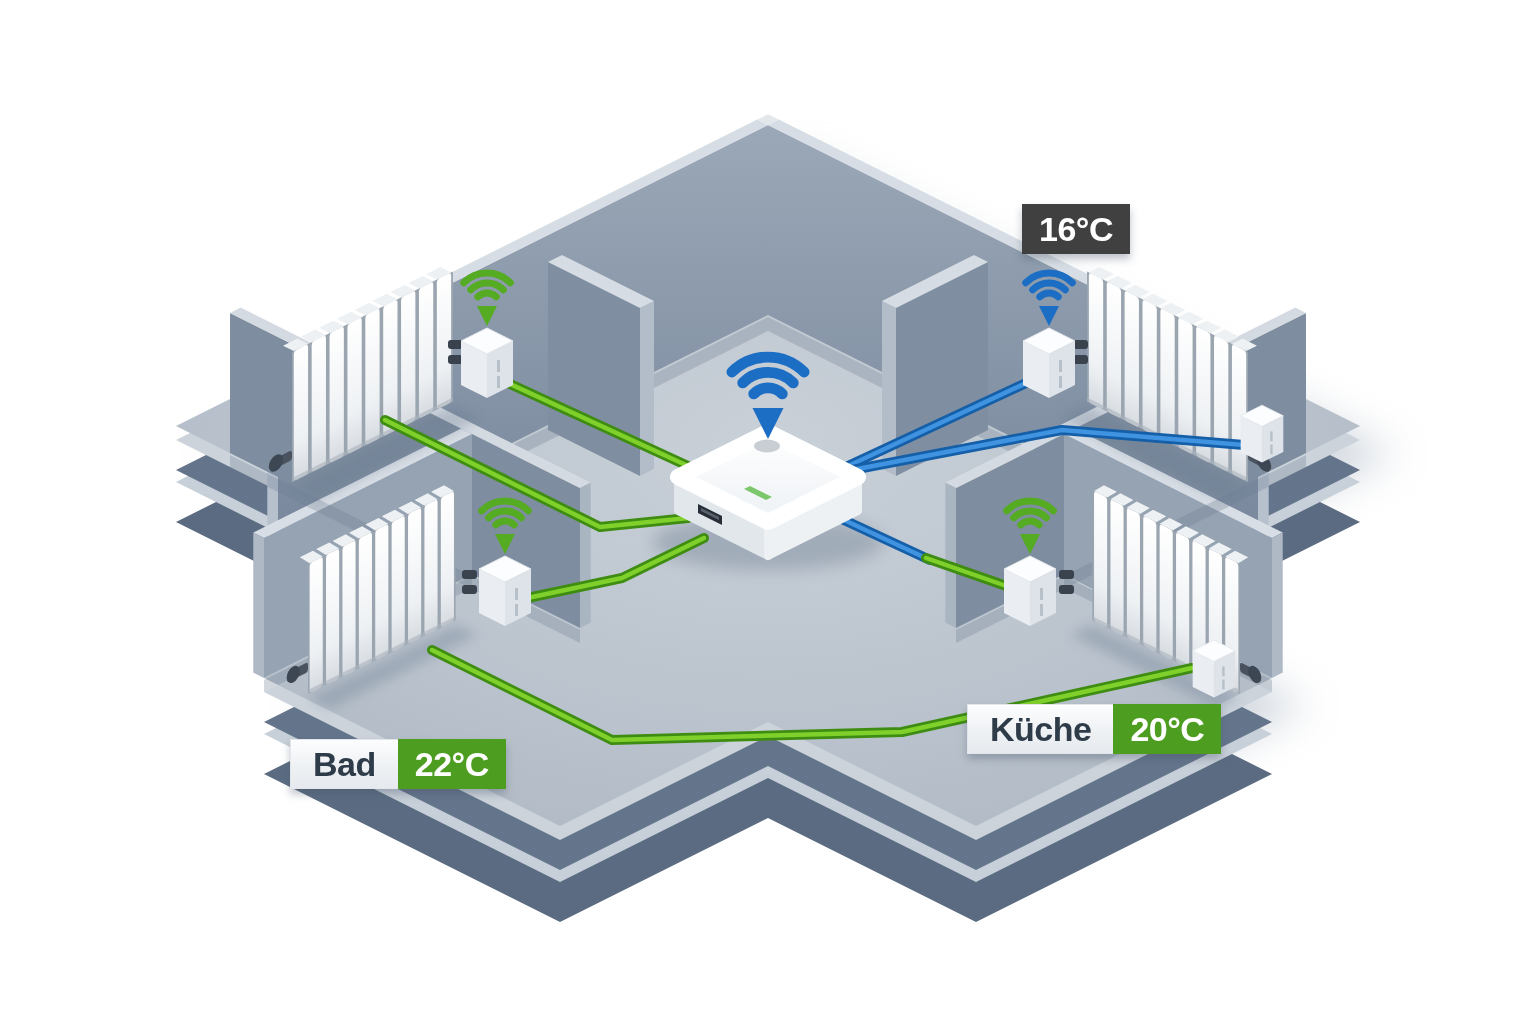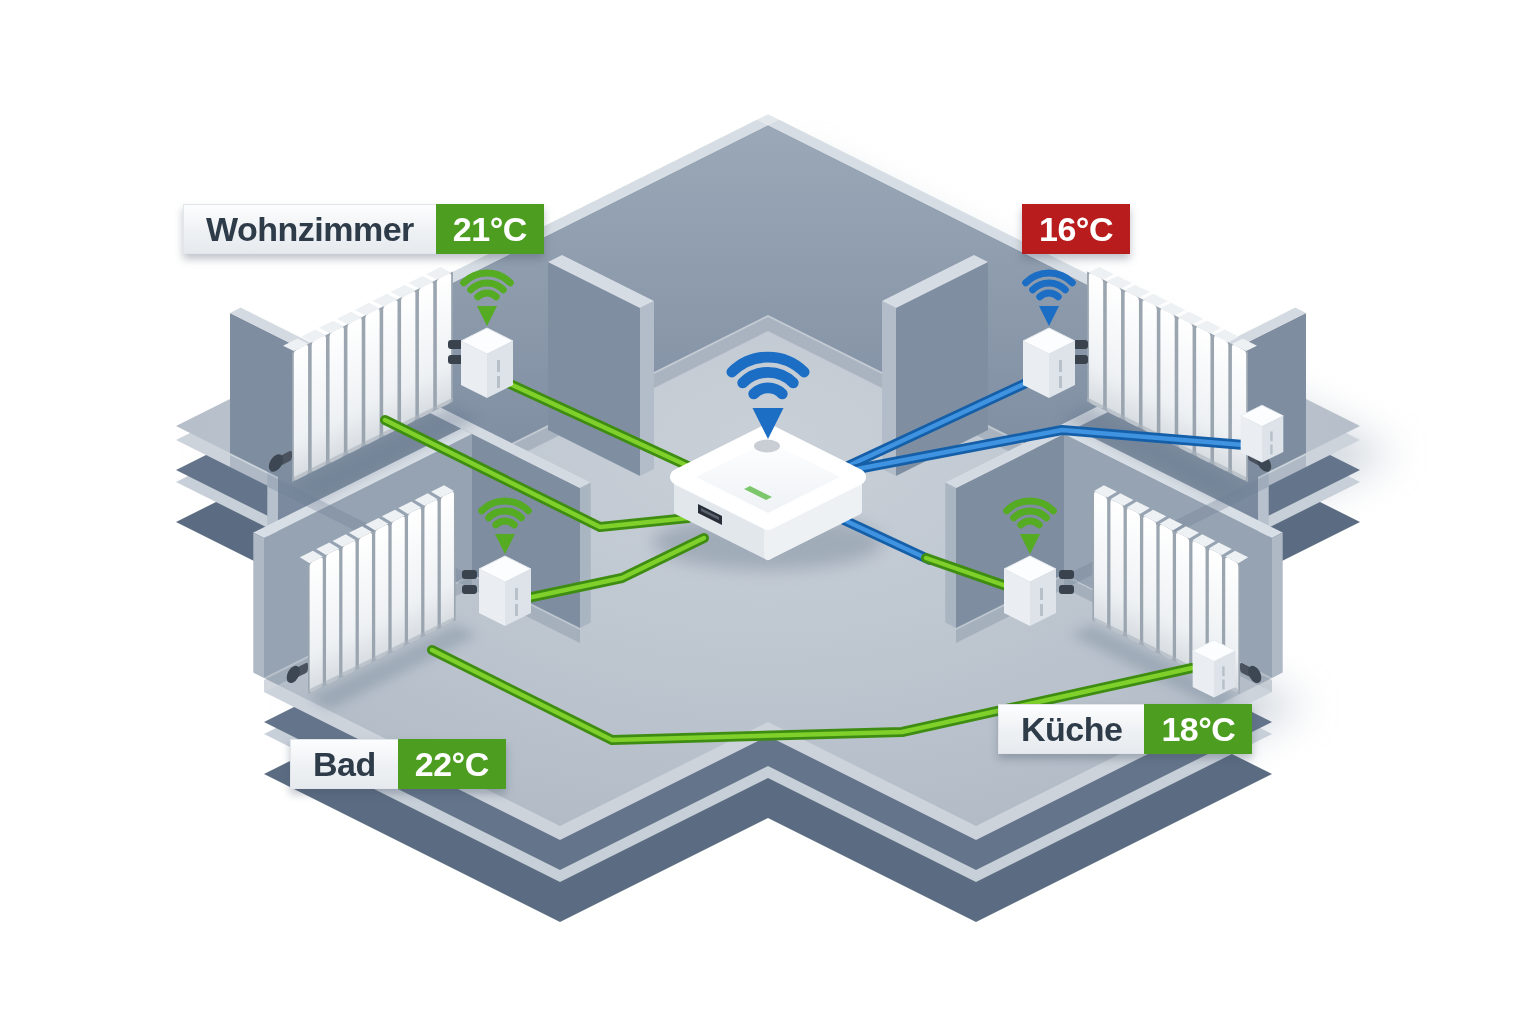--- a/index.html
+++ b/index.html
@@ -225,29 +225,25 @@
     <polygon points="768,522 858,477 858,511 768,556" fill="#eef1f4" stroke="#eef1f4" stroke-width="8" stroke-linejoin="round"></polygon>
     <polygon points="768,432 858,477 768,522 678,477" fill="url(#hubTopG)" stroke="#ffffff" stroke-width="16" stroke-linejoin="round"></polygon>
     <ellipse cx="767" cy="446" rx="13" ry="6.5" fill="#c9ced4"></ellipse>
     <polygon points="750,486 772,497 766,500 744,489" fill="#7cc76b"></polygon>
     <polygon points="698,504 722,516 722,525 698,513" fill="#272e37"></polygon>
     <polygon points="701,508 719,517 719,520 701,511" fill="#5a626d"></polygon>
   </g>
   <use href="#wifi" transform="translate(768,436) scale(1.55)" style="color:#1b6ec4"></use>
 </svg>
 
-<div class="room-label" style="left:183px;top:204px">
-  <span class="room-name">Wohnzimmer</span>
-  <span class="room-temp" style="background: rgb(76, 157, 32);">21°C</span>
-</div>
 <div class="room-label" style="left:1022px;top:204px">
-  <span class="room-temp" style="background: #b91c1c;">16°C</span>
+  <span class="room-temp" style="background: #404040;">16°C</span>
 </div>
 <div class="room-label" style="left:290px;top:739px">
   <span class="room-name">Bad</span>
   <span class="room-temp" style="background: rgb(76, 157, 32);">22°C</span>
 </div>
-<div class="room-label" style="left:998px;top:704px">
+<div class="room-label" style="left:967px;top:704px">
   <span class="room-name">Küche</span>
-  <span class="room-temp" style="background: rgb(76, 157, 32);">18°C</span>
+  <span class="room-temp" style="background: rgb(76, 157, 32);">20°C</span>
 </div>
 
 </div>
 
 </body></html>

